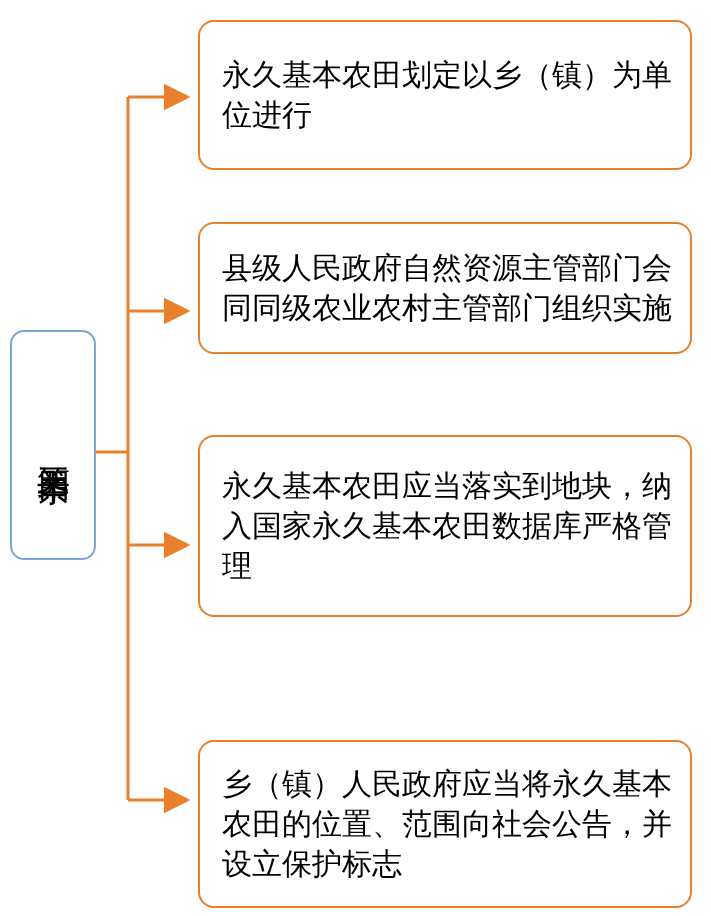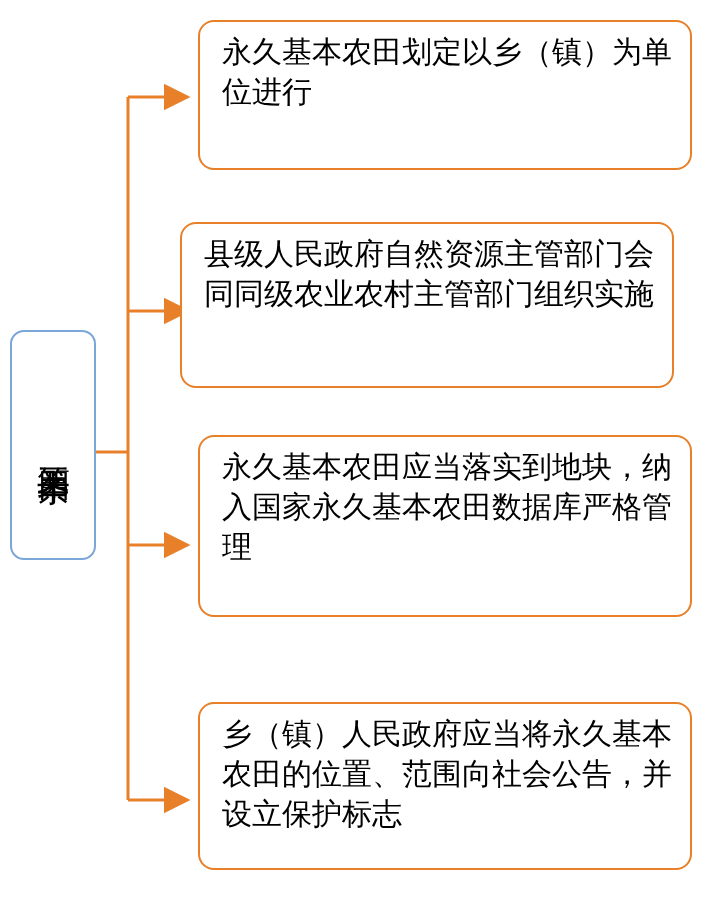--- a/index.html
+++ b/index.html
@@ -12,21 +12,21 @@
     width: 711px;
     height: 916px;
     background: #ffffff;
     font-family: "Liberation Serif", "DejaVu Serif", serif;
     overflow: hidden;
   }
   .node {
     position: absolute;
     box-sizing: border-box;
     display: flex;
-    align-items: flex-start;
+    align-items: center;
     background: #ffffff;
   }
   
   #root-node {
     left: 10px;
     top: 330px;
     width: 86px;
     height: 230px;
     border: 2px solid #7aa6d8;
     border-radius: 14px;
@@ -49,23 +49,23 @@
     padding: 10px 18px 10px 22px;
   }
   .branch .btext {
     font-size: 30px;
     line-height: 1.33;
     color: #000000;
     letter-spacing: 0px;
     text-align: left;
   }
   #branch-0 { left: 198px; top: 20px;  width: 494px; height: 150px; }
-  #branch-1 { left: 180px; top: 222px; width: 494px; height: 166px; }
+  #branch-1 { left: 198px; top: 222px; width: 494px; height: 132px; }
   #branch-2 { left: 198px; top: 435px; width: 494px; height: 182px; }
-  #branch-3 { left: 198px; top: 702px; width: 494px; height: 168px; }
+  #branch-3 { left: 198px; top: 740px; width: 494px; height: 168px; }
 
   #connectors {
     position: absolute;
     left: 0;
     top: 0;
     width: 711px;
     height: 916px;
     pointer-events: none;
   }
 </style>

